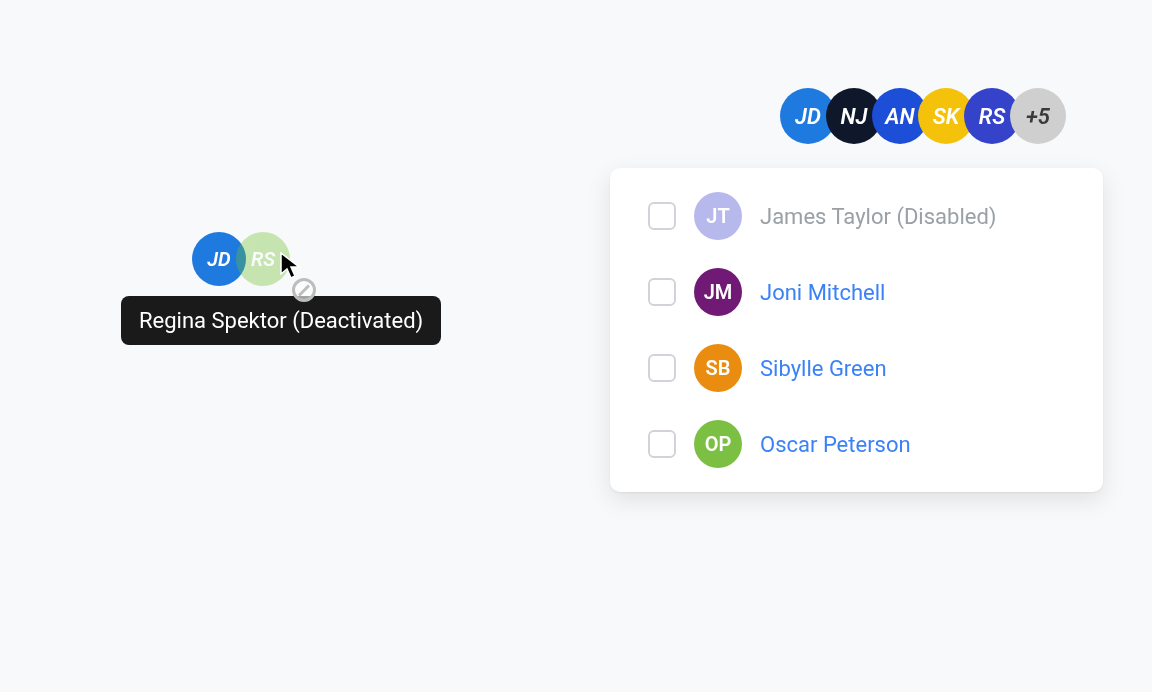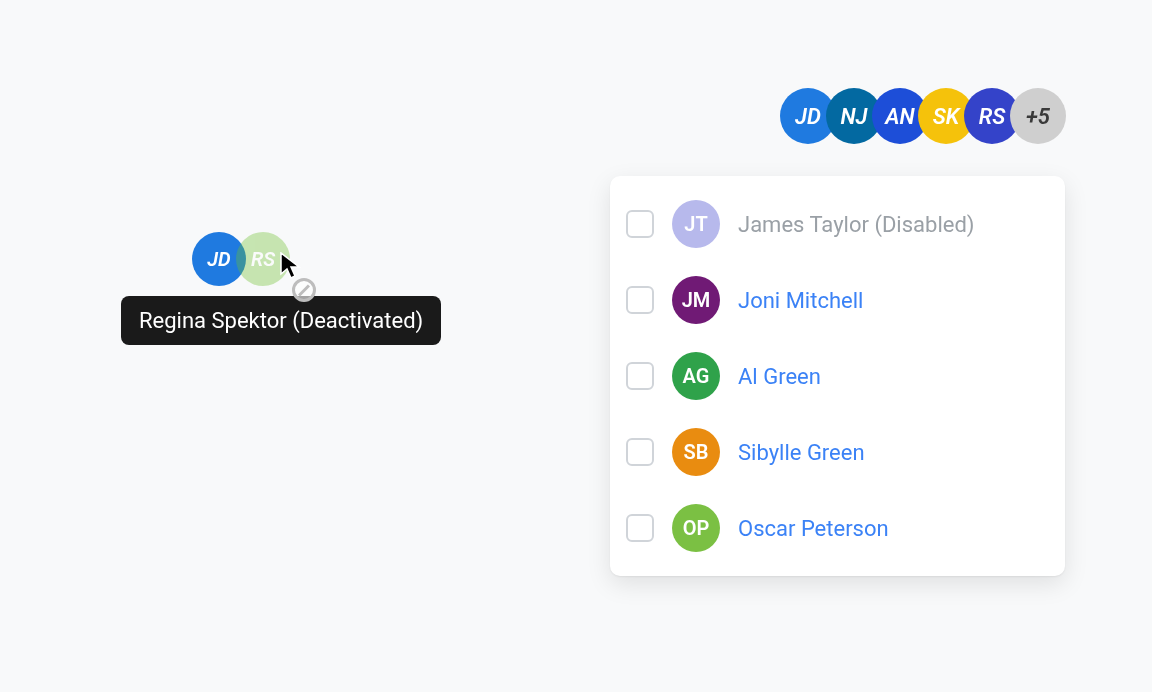--- a/index.html
+++ b/index.html
@@ -101,26 +101,26 @@
   .avatar-row .avatar:first-child { margin-left: 0; }
   .avatar.overflow {
     background: #cfcfcf;
     color: #3a3a3a;
   }
 
   
   .panel {
     position: absolute;
     left: 610px;
-    top: 176px;
-    width: 455px;
+    top: 168px;
+    width: 493px;
     background: #fff;
     border-radius: 10px;
     box-shadow: 0 8px 24px rgba(0,0,0,0.10), 0 1px 2px rgba(0,0,0,0.06);
-    padding: 10px 2px;
+    padding: 10px 24px;
   }
   .row {
     display: flex;
     align-items: center;
     gap: 18px;
     padding: 14px 14px;
     border-radius: 8px;
   }
   .row.disabled { opacity: 1; }
   .row.disabled .name { color: #9aa0a6; }
@@ -160,46 +160,41 @@
 
 <div class="tooltip">Regina Spektor (Deactivated)</div>
 
 <svg class="cursor" width="22" height="28" viewBox="0 0 22 28">
   <path d="M1 1 L1 22 L7 17 L11 26 L15 24 L11 15 L19 15 Z" fill="#000" stroke="#fff" stroke-width="1.5"></path>
 </svg>
 <div class="nodrop"></div>
 
 <div class="avatar-row">
   <div class="avatar" style="background: rgb(31, 122, 224);">JD</div>
-  <div class="avatar" style="background: #0369a1;">NJ</div>
+  <div class="avatar" style="background: #0f172a;">NJ</div>
   <div class="avatar" style="background: #1d4ed8;">AN</div>
   <div class="avatar" style="background: rgb(245, 194, 11); text-align: right;">SK</div>
   <div class="avatar" style="background: rgb(52, 67, 201);">RS</div>
   <div class="avatar overflow">+5</div>
 </div>
 
 <div class="panel">
 
   <div class="row disabled">
     <div class="checkbox"></div>
     <div class="rav" style="background: rgb(183, 185, 236);">JT</div>
     <div class="name">James Taylor (Disabled)</div>
   </div>
 
   <div class="row">
     <div class="checkbox"></div>
     <div class="rav" style="background: #701a75;">JM</div>
     <div class="name">Joni Mitchell</div>
   </div>
 
-  <div class="row">
-    <div class="checkbox"></div>
-    <div class="rav" style="background: rgb(47, 162, 74);">AG</div>
-    <div class="name">Al Green</div>
-  </div>
 
   <div class="row">
     <div class="checkbox"></div>
     <div class="rav" style="background: rgb(233, 140, 16);">SB</div>
     <div class="name">Sibylle Green</div>
   </div>
 
   <div class="row">
     <div class="checkbox"></div>
     <div class="rav" style="background: rgb(123, 192, 67);">OP</div>

